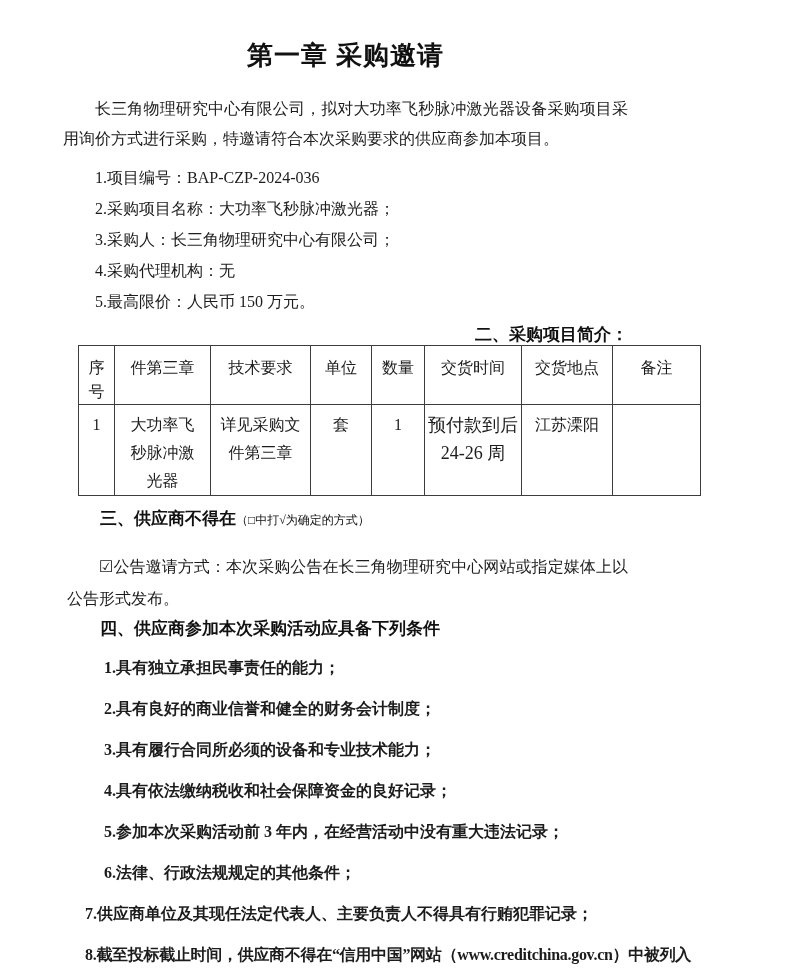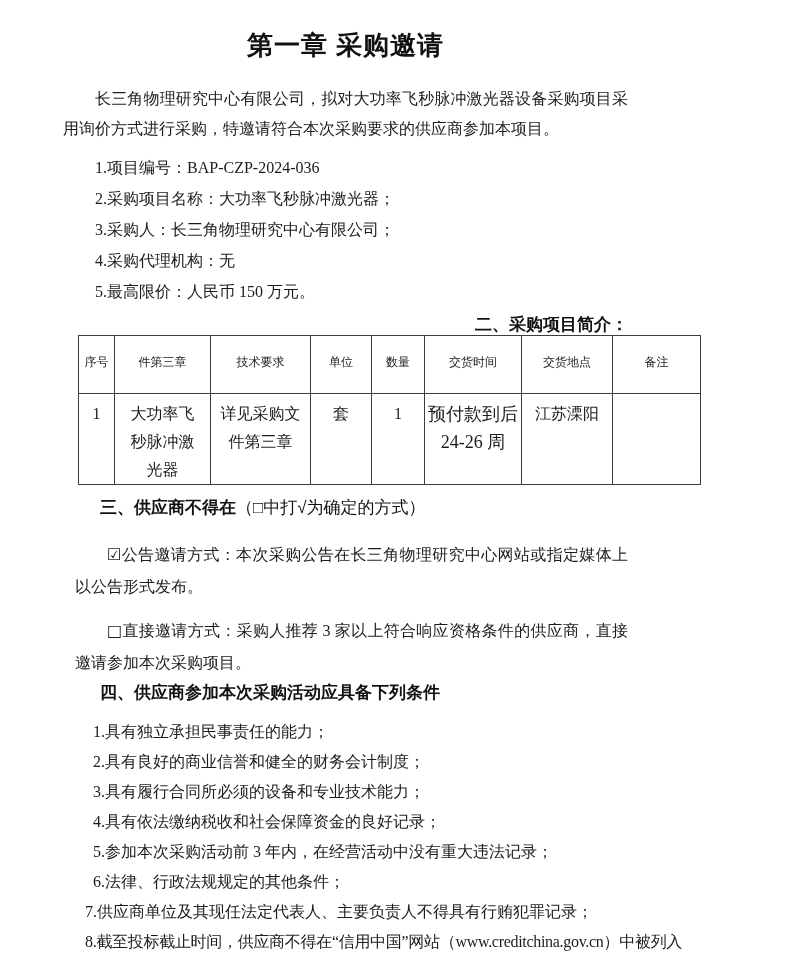--- a/index.html
+++ b/index.html
@@ -2,67 +2,67 @@
 <html><head>
 <meta charset="utf-8">
 <style>
   html, body { margin:0; padding:0; }
   body {
     width:787px; height:973px; background:#ffffff; overflow:hidden;
     color:#1c1c1c;
     font-family:"Liberation Serif","DejaVu Serif",serif;
     font-size:16px; line-height:30px;
   }
-  .doc { padding:30px 62px 0 63px; box-sizing:border-box; width:690px; height:973px; }
+  .doc { padding:40px 62px 0 63px; box-sizing:border-box; width:690px; height:973px; }
 
   .title {
     font-family:"Liberation Sans","DejaVu Sans",sans-serif;
     font-weight:bold; font-size:26px; line-height:30px;
     text-align:center; letter-spacing:1px;
     margin:0 0 24px 0; color:#111;
   }
 
   .intro { margin:0; text-indent:32px; text-align:justify; line-height:30px; }
 
   .sec {
     font-family:"Liberation Sans","DejaVu Sans",sans-serif;
     font-weight:bold; font-size:17px; line-height:22px;
     margin:5px 0 0 37px; color:#111;
   }
   .sec-note {
-    font-family:Liberation Sans, sans-serif;
-    font-weight:normal; font-size:17px;
+    font-family:Liberation Serif, serif;
+    font-weight:normal; font-size:12px;
   }
   .sec2 { margin-top:6px; line-height:20px;text-align:right; }
   .sec3 { margin-top:12px; }
   .sec4 { margin-top:3px; }
 
   .list1 { margin:8px 0 8px 32px; }
   .list1 p { margin:0; line-height:31px; }
 
   table.ptable {
     border-collapse:collapse; table-layout:fixed;
     width:622px; margin:0 0 0 15px;
   }
   .ptable th, .ptable td {
     border:1.5px solid #3d3d3d;
     text-align:center; vertical-align:top;
     font-weight:normal; padding:0 2px; box-sizing:border-box;
     overflow:hidden;
   }
-  .ptable th { height:58px; padding-top:10px; line-height:32px; font-size:12px; }
+  .ptable th { height:58px; padding-top:10px; line-height:24px; font-size:16px; }
   .ptable td { height:90px; padding-top:6px; line-height:28px; white-space:pre-line; }
   .ptable td.small { font-size:18px; }
 
-  .opt { margin:20px 0 0 12px; text-indent:32px; text-align:justify; line-height:32px; }
+  .opt { margin:20px 0 0 4px; text-indent:32px; text-align:justify; line-height:32px; }
   .opt2 { margin-top:12px; }
   .cb { font-family:"DejaVu Sans",sans-serif; font-size:16px; }
 
   .list4 { margin:13px 0 0 30px; }
-  .list4 p { margin:0; line-height:30px; }
+  .list4 p { margin:11px; line-height:30px;font-weight:bold; }
   .list4 p.out { margin-left:-8px; }
   .list4 p.tight { white-space:nowrap; letter-spacing:-0.3px; }
 </style>
 </head>
 <body>
 
 <div class="doc">
 
   <h1 class="title">第一章 采购邀请</h1>
 
@@ -114,21 +114,20 @@
       <td>江苏溧阳</td>
       <td></td>
     </tr>
   </tbody>
     </table>
 
   <h2 class="sec sec3"><span>三、供应商不得在</span><span class="sec-note">（□中打√为确定的方式）</span></h2>
 
   <p class="opt opt1"><span class="cb">☑</span><span>公告邀请方式：本次采购公告在长三角物理研究中心网站或指定媒体上以公告形式发布。</span></p>
 
-  <p class="opt opt2"><span class="cb">□</span><span>直接邀请方式：采购人推荐 3 家以上符合响应资格条件的供应商，直接邀请参加本次采购项目。</span></p>
 
   <h2 class="sec sec4">四、供应商参加本次采购活动应具备下列条件</h2>
   <div class="list4">
     <p>1.具有独立承担民事责任的能力；</p>
     <p>2.具有良好的商业信誉和健全的财务会计制度；</p>
     <p>3.具有履行合同所必须的设备和专业技术能力；</p>
     <p>4.具有依法缴纳税收和社会保障资金的良好记录；</p>
     <p>5.参加本次采购活动前 3 年内，在经营活动中没有重大违法记录；</p>
     <p>6.法律、行政法规规定的其他条件；</p>
     <p class="out">7.供应商单位及其现任法定代表人、主要负责人不得具有行贿犯罪记录；</p>

